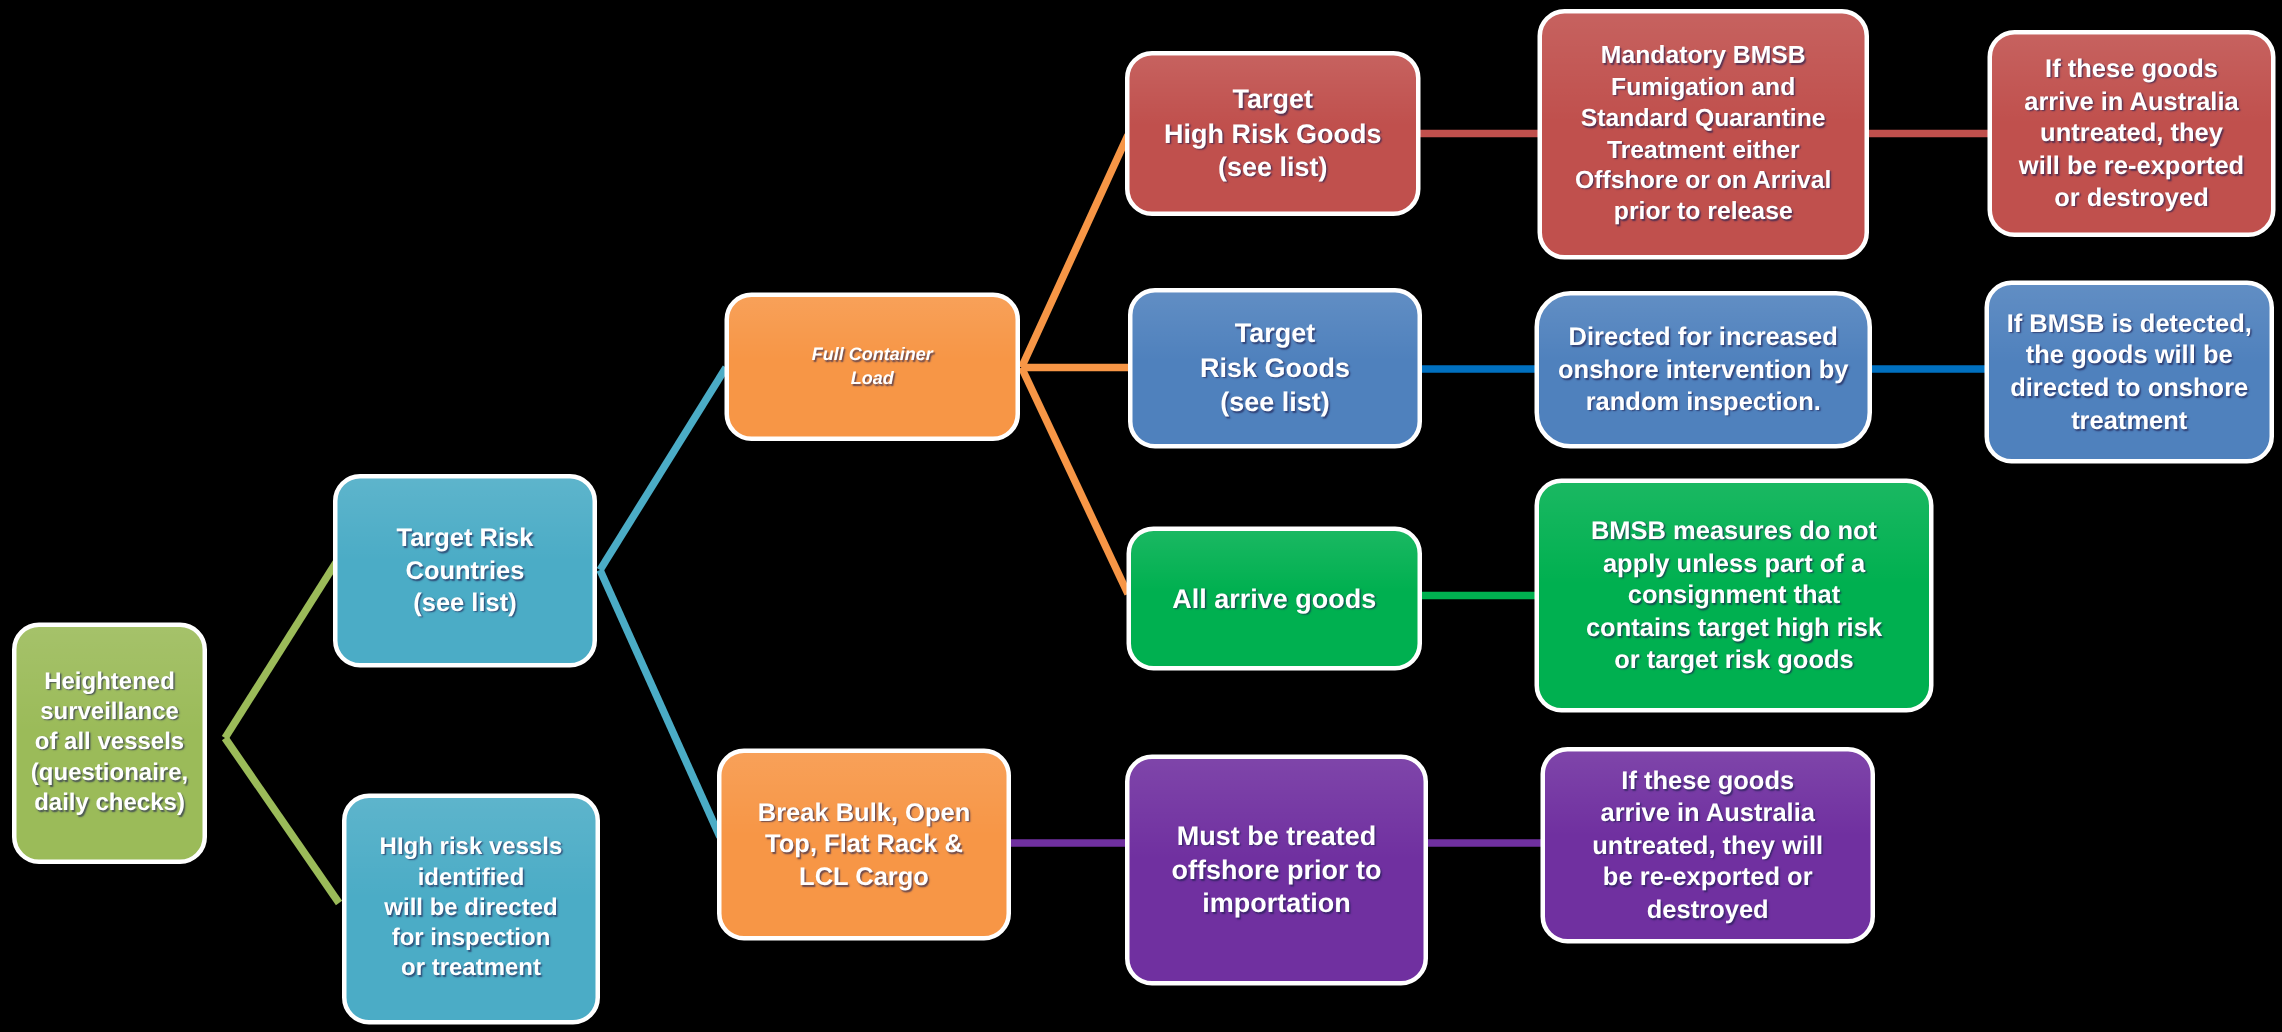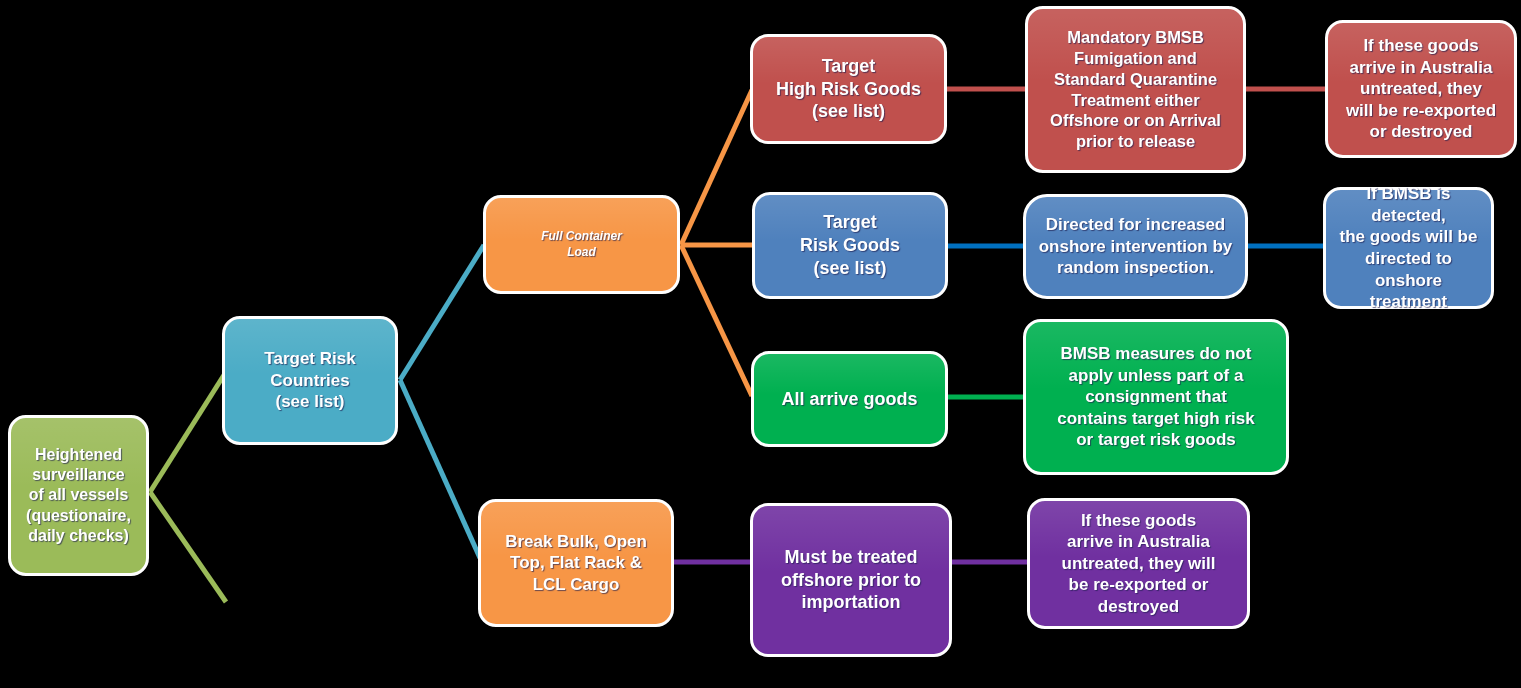--- a/index.html
+++ b/index.html
@@ -54,34 +54,41 @@
     <line x1="681" y1="245" x2="752" y2="396" stroke-width="5" stroke="#F79646"></line>
     <line x1="946" y1="89" x2="1026" y2="89" stroke-width="5" stroke="#C0504D"></line>
     <line x1="1244" y1="89" x2="1327" y2="89" stroke-width="5" stroke="#C0504D"></line>
     <line x1="947" y1="246" x2="1024" y2="246" stroke-width="5" stroke="#0070C0"></line>
     <line x1="1247" y1="246" x2="1325" y2="246" stroke-width="5" stroke="#0070C0"></line>
     <line x1="947" y1="397" x2="1024" y2="397" stroke-width="5" stroke="#00B050"></line>
     <line x1="673" y1="562" x2="752" y2="562" stroke-width="5" stroke="#7030A0"></line>
     <line x1="952" y1="562" x2="1028" y2="562" stroke-width="5" stroke="#7030A0"></line>
   </svg>
 
-  <div class="node" style="left: 8px; top: 415px; width: 141px; height: 161px; font-size: 16px; background-color: rgb(155, 187, 89); align-items: center;">
+  <div class="node" style="left: 8px; top: 415px; width: 130px; height: 161px; font-size: 16px; background-color: rgb(155, 187, 89); align-items: center;">
     <span class="node-text">Heightened
 surveillance
 of all vessels
 (questionaire,
 daily checks)</span>
   </div>
 
   <div class="node" style="left: 222px; top: 316px; width: 176px; height: 129px; font-size: 17px; background-color: rgb(75, 172, 198);">
     <span class="node-text">Target Risk
 Countries
 (see list)</span>
   </div>
 
+  <div class="node" style="left: 228px; top: 529px; width: 172px; height: 154px; font-size: 16px; background-color: rgb(75, 172, 198);">
+    <span class="node-text">HIgh risk vessls
+identified
+will be directed
+for inspection
+or treatment</span>
+  </div>
 
   <div class="node" style="left: 483px; top: 195px; width: 197px; height: 99px; font-size: 12px; background-color: rgb(247, 150, 70); font-style: italic;">
     <span class="node-text">Full Container
 Load</span>
   </div>
 
   <div class="node" style="left: 478px; top: 499px; width: 196px; height: 128px; font-size: 17px; background-color: rgb(247, 150, 70);">
     <span class="node-text">Break Bulk, Open
 Top, Flat Rack &amp;
 LCL Cargo</span>
@@ -141,20 +148,20 @@
   </div>
 
   <div class="node" style="left: 1325px; top: 20px; width: 192px; height: 138px; font-size: 17px; background-color: rgb(192, 80, 77);">
     <span class="node-text">If these goods
 arrive in Australia
 untreated,  they
 will be re-exported
 or destroyed</span>
   </div>
 
-  <div class="node" style="left: 1323px; top: 187px; width: 171px; height: 122px; font-size: 17px; background-color: rgb(79, 129, 189);">
+  <div class="node" style="left: 1323px; top: 187px; width: 193px; height: 122px; font-size: 17px; background-color: rgb(79, 129, 189);">
     <span class="node-text">If BMSB is detected,
 the goods will be
 directed to onshore
 treatment</span>
   </div>
 
 </div>
 
 </body></html>

